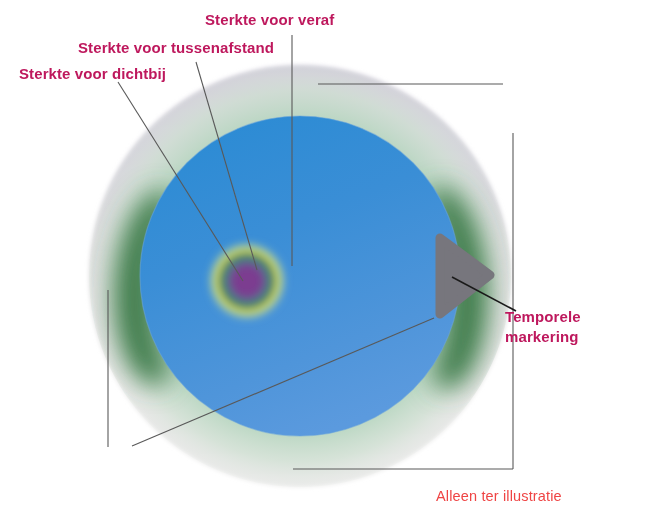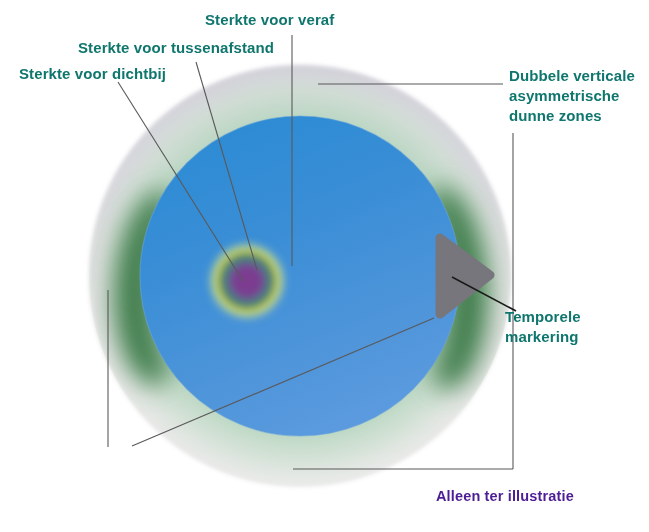--- a/index.html
+++ b/index.html
@@ -23,32 +23,32 @@
   }
   svg.diagram {
     position: absolute;
     left: 0; top: 0;
     width: 649px;
     height: 532px;
     display: block;
   }
   .label {
     position: absolute;
-    color: #0f766e;
+    color: #be185d;
     font-size: 15px;
     font-weight: 700;
     line-height: 1.34;
     letter-spacing: 0.1px;
     white-space: pre-line;
   }
   .footnote {
     position: absolute;
-    color: #4c1d95;
+    color: #ef4444;
     font-size: 14.5px;
-    font-weight: 700;
+    font-weight: 400;
     letter-spacing: 0.15px;
   }
   #lbl-near     { left: 19px;  top: 64px; }
   #lbl-inter    { left: 78px;  top: 38px; }
   #lbl-far      { left: 205px; top: 10px; }
   #lbl-thin     { left: 509px; top: 66px; }
   #lbl-temporal { left: 505px; top: 307px; }
   #lbl-stab     { left: 18px;  top: 452px; }
   #footnote     { left: 436px; top: 488px; }
 </style>
@@ -163,23 +163,20 @@
       <line x1="132" y1="446" x2="434" y2="318"></line>
     </g>
   </svg>
 
   <div class="label" id="lbl-near">Sterkte voor dichtbij</div>
 
   <div class="label" id="lbl-inter">Sterkte voor tussenafstand</div>
 
   <div class="label" id="lbl-far">Sterkte voor veraf</div>
 
-  <div class="label" id="lbl-thin">Dubbele verticale
-asymmetrische
-dunne zones</div>
 
   <div class="label" id="lbl-temporal">Temporele
 markering</div>
 
 
   <div class="footnote" id="footnote">Alleen ter illustratie</div>
 
 </div>
 
 </body></html>

